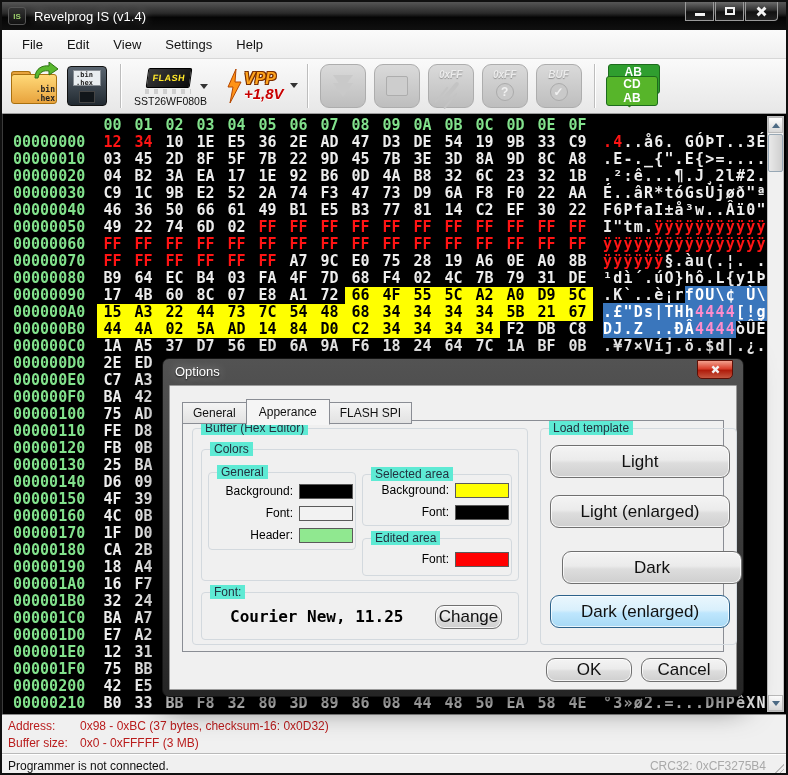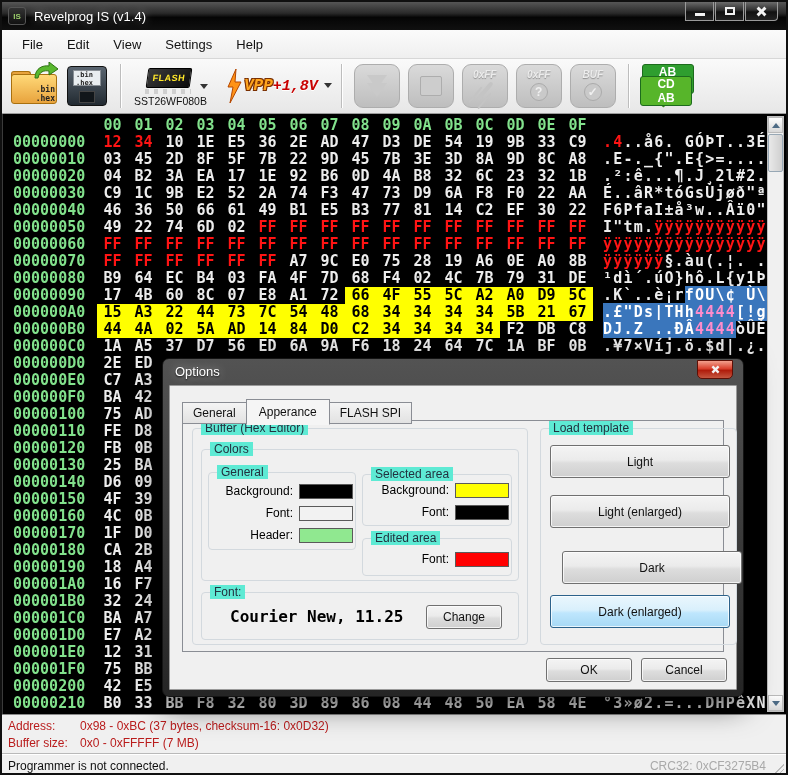--- a/index.html
+++ b/index.html
@@ -49,21 +49,21 @@
   .floppy-slider{ position:absolute; bottom:2px; left:11px; width:16px; height:12px; background:#11161a; border:1px solid #444; }
   .chip-pic{ position:relative; width:58px; height:26px; margin-bottom:1px; }
   .chip-body{ position:absolute; left:6px; top:2px; width:44px; height:20px; background:linear-gradient(135deg,#3b3b3b,#0c0c0c); border:1px solid #000; border-radius:2px; transform:skewX(-8deg); display:flex; align-items:center; justify-content:center; }
   .chip-flash{ color:#ffe72a; font-size:9px; font-weight:bold; letter-spacing:.5px; }
   .chip-legs{ position:absolute; bottom:-2px; left:4px; right:8px; height:5px;
      background:repeating-linear-gradient(90deg,#cfcfcf 0 4px, transparent 4px 9px); }
   .tb-caption{ font-size:10.5px; color:#111; margin-top:2px; }
   .dd-arrow{ width:0; height:0; border-left:4px solid transparent; border-right:4px solid transparent; border-top:5px solid #333; position:absolute; right:-9px; top:18px; }
   .vpp-wrap{ display:flex; align-items:center; }
   .bolt{ width:16px; height:34px; margin-right:2px; }
-  .vpp-col{ display:flex; align-items:flex-start; line-height:15px;font-family:Liberation Mono, monospace; }
+  .vpp-col{ display:flex; flex-direction:column; align-items:flex-start; line-height:15px; }
   .vpp-title{ font-size:16px; font-weight:bold; font-style:italic; color:#FFA51E; text-shadow:1px 1px 0 #7a2f00, -1px -1px 0 #7a2f00, 1px -1px 0 #7a2f00, -1px 1px 0 #7a2f00; }
   .vpp-value{ font-size:15px; font-weight:bold; font-style:italic; color:#C80000; text-shadow:0 1px 0 #fff; }
   .gchip{ width:46px; height:44px; border-radius:9px; background:linear-gradient(#DADADA,#BEBEBE); border:1px solid #ADADAD;
      display:flex; align-items:center; justify-content:center; position:relative; margin:8px 4px; }
   .gchip .glabel{ position:absolute; top:4px; left:0; right:0; text-align:center; font-size:10px; font-weight:bold; font-style:italic; color:#ECECEC; text-shadow:0 1px 1px #8f8f8f; }
   .garrow{ width:0; height:0; border-left:10px solid transparent; border-right:10px solid transparent; border-top:14px solid #C9C9C9; filter:drop-shadow(0 -8px 0 #C9C9C9); margin-top:8px; }
   .garrow::before{ content:""; }
   .gfloppy{ width:22px; height:20px; background:#CDCDCD; border:1px solid #ADADAD; border-radius:2px; }
   .gcircle{ width:18px; height:18px; border-radius:50%; background:#C9C9C9; border:1px solid #ABABAB; color:#F0F0F0; font-weight:bold; font-size:12px; display:flex; align-items:center; justify-content:center; margin-top:12px; }
   .gbroom{ width:4px; height:22px; background:#C4C4C4; transform:rotate(40deg); margin-top:10px; border-radius:2px; box-shadow:6px 8px 0 -1px #C4C4C4, -5px 9px 0 -1px #C4C4C4; }
@@ -116,22 +116,22 @@
   .tab{ font-size:12px; padding:3px 10px 3px; background:linear-gradient(#F4F4F4,#E2E2E2); border:1px solid #8A8D94; margin-right:-1px; color:#111; }
   .tab.active{ background:#F5F5F5; padding:5px 12px 5px; position:relative; top:1px; border-bottom:1px solid #F5F5F5; z-index:3; }
   .tab-panel{ position:absolute; left:12px; right:12px; top:34px; height:232px; border:1px solid #8A8D94; background:#F0F0F0; }
 
   .group{ position:absolute; border:1px solid #D3D9DE; border-radius:4px; }
   .group-label{ position:absolute; top:-8px; left:8px; background:#5eead4; padding:0 4px; font-size:12px; color:#22313F; white-space:nowrap; }
   .crow{ position:absolute; display:flex; align-items:flex-start; font-size:12px; color:#000; }
   .crow .lbl{ display:inline-block; text-align:right; margin-right:6px; }
   .swatch{ width:54px; height:15px; border:1px solid #5a5a5a; }
 
-  .btn7{ background:linear-gradient(#F4F4F4,#EBEBEB 45%,#DDDDDD 55%,#CFCFCF); border:1px solid #707070; border-radius:3px;
-     font-size:12px; color:#111; display:flex; align-items:center; justify-content:center; box-shadow:inset 0 0 0 1px rgba(255,255,255,.75); }
+  .btn7{ background:linear-gradient(#F4F4F4,#EBEBEB 45%,#DDDDDD 55%,#CFCFCF); border:1px solid #707070; border-radius:9px;
+     font-size:17px; color:#111; display:flex; align-items:center; justify-content:center; box-shadow:inset 0 0 0 1px rgba(255,255,255,.75); }
   .btn7.hl{ background:linear-gradient(#EAF6FD,#D9F0FC 45%,#BEE6FD 55%,#A7D9F5); border-color:#2C628B; }
   .tpl-btn{ position:absolute; left:9px; width:180px; height:33px; }
   .font-value{ font-family:"DejaVu Sans Mono",monospace; font-size:16px; font-weight:bold; color:#000; }
   .ok-btn,.cancel-btn{ position:absolute; width:86px; height:24px; }
 </style>
 </head>
 <body>
 
 <div class="window">
 
@@ -280,21 +280,21 @@
     </div>
   </div>
 
   <div class="infopanel">
     <div class="info-row">
       <span class="info-label">Address:</span>
       <span>0x98 - 0xBC (37 bytes, checksum-16: 0x0D32)</span>
     </div>
     <div class="info-row">
       <span class="info-label">Buffer size:</span>
-      <span>0x0 - 0xFFFFF (7 MB)</span>
+      <span>0x0 - 0xFFFFF (3 MB)</span>
     </div>
   </div>
 
   <div class="statusbar">
     <span>Programmer is not connected.</span>
     <span class="status-right">CRC32: 0xCF3275B4</span>
     <div class="grip"></div>
   </div>
 
   <div class="dialog">
@@ -351,21 +351,21 @@
                   <span class="swatch" style="background: rgb(255, 0, 0);"></span>
                 </div>
             </div>
           </div>
 
           <div class="group" style="left:8px; top:163px; width:318px; height:48px;">
             <span class="group-label">Font:</span>
             <div class="crow" style="left:28px; top:14px;">
                 <span class="font-value">Courier New, 11.25</span>
               </div>
-            <div class="btn7" style="position:absolute; right:16px; top:12px; width:76px; height:24px;">Change</div>
+            <div class="btn7" style="position:absolute; right:16px; top:12px; width:67px; height:24px;">Change</div>
           </div>
         </div>
 
         <div class="group" style="left:357px; top:7px; width:197px; height:217px;">
           <span class="group-label">Load template</span>
           <div id="tplbuttons">
               <div class="btn7 tpl-btn" style="top: 16px;">Light</div>
               <div class="btn7 tpl-btn" style="top: 66px;">Light (enlarged)</div>
               <div class="btn7 tpl-btn" style="top: 122px; margin-left: 12px;">Dark</div>
               <div class="btn7 tpl-btn hl" style="top: 166px;">Dark (enlarged)</div>

